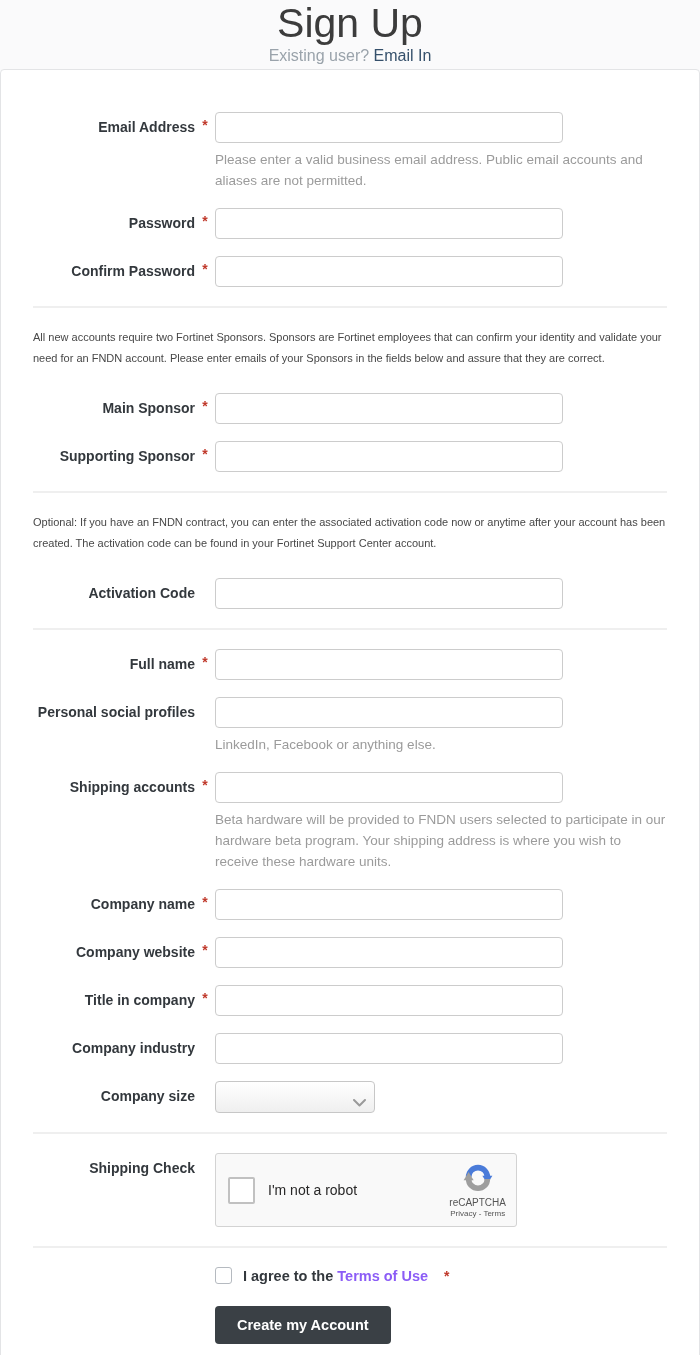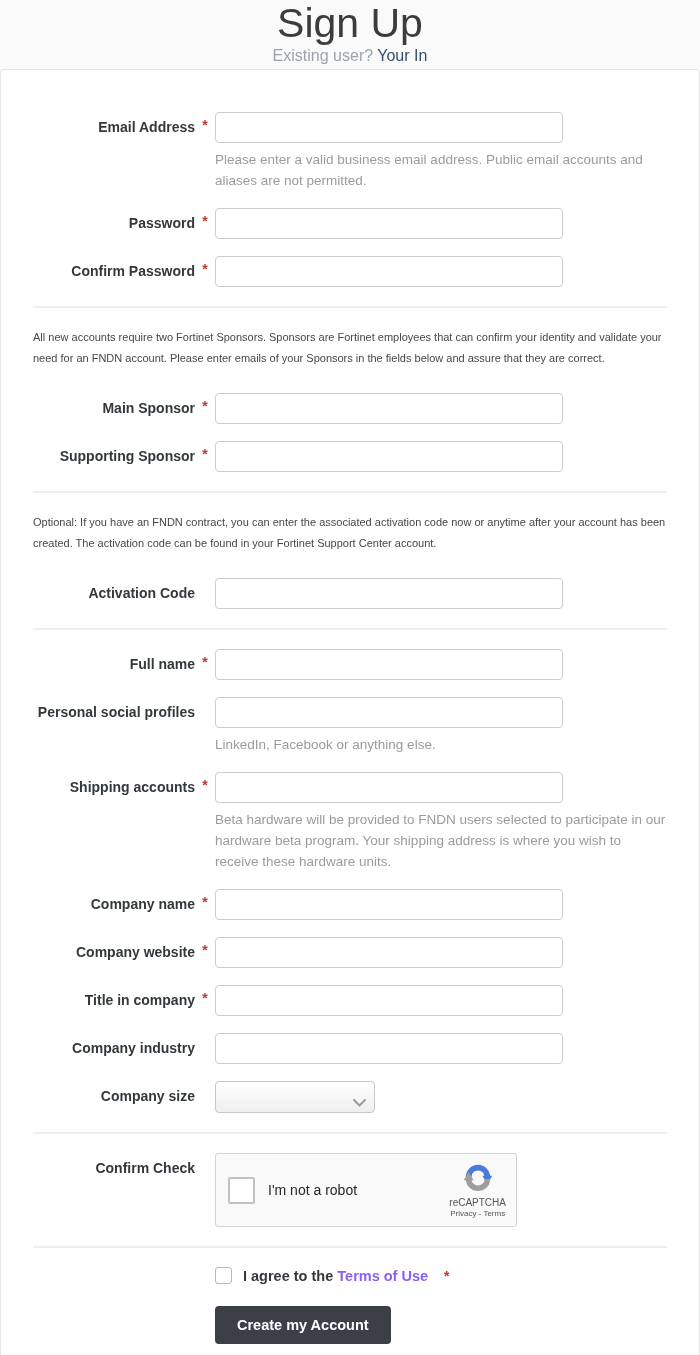--- a/index.html
+++ b/index.html
@@ -76,21 +76,21 @@
     padding:11px 22px; cursor:pointer;
   }
 </style>
 </head>
 <body>
 
 <div class="header">
   <h1 class="page-title">Sign Up</h1>
   <div class="subtitle">
     <span>Existing user?</span>
-    <a href="#">Your In</a>
+    <a href="#">Email In</a>
   </div>
 </div>
 
 <div class="card">
   <form>
 
     <div class="row">
       <div class="lbl">Email Address</div>
       <div class="req">*</div>
       <div class="ctl">
@@ -198,21 +198,21 @@
                 <polyline points="1,1 6.5,6.5 12,1" fill="none" stroke="#9a9a9a" stroke-width="2" stroke-linecap="round" stroke-linejoin="round"></polyline>
               </svg>
           </span>
         </div>
       </div>
     </div>
 
     <hr class="divider">
 
     <div class="row">
-      <div class="lbl">Confirm Check</div>
+      <div class="lbl">Shipping Check</div>
       <div class="req"></div>
       <div class="ctl">
         <div class="recaptcha">
           <span class="rc-cb"></span>
           <span class="rc-label">I'm not a robot</span>
           <div class="rc-brand">
             <span>
               <svg width="30" height="30" viewBox="0 0 48 48">
                 <path d="M9 24 A15 15 0 0 1 39 24" fill="none" stroke="#4a7bd9" stroke-width="9"></path>
                 <polygon points="31,22 47,22 39,35" fill="#4a7bd9"></polygon>

